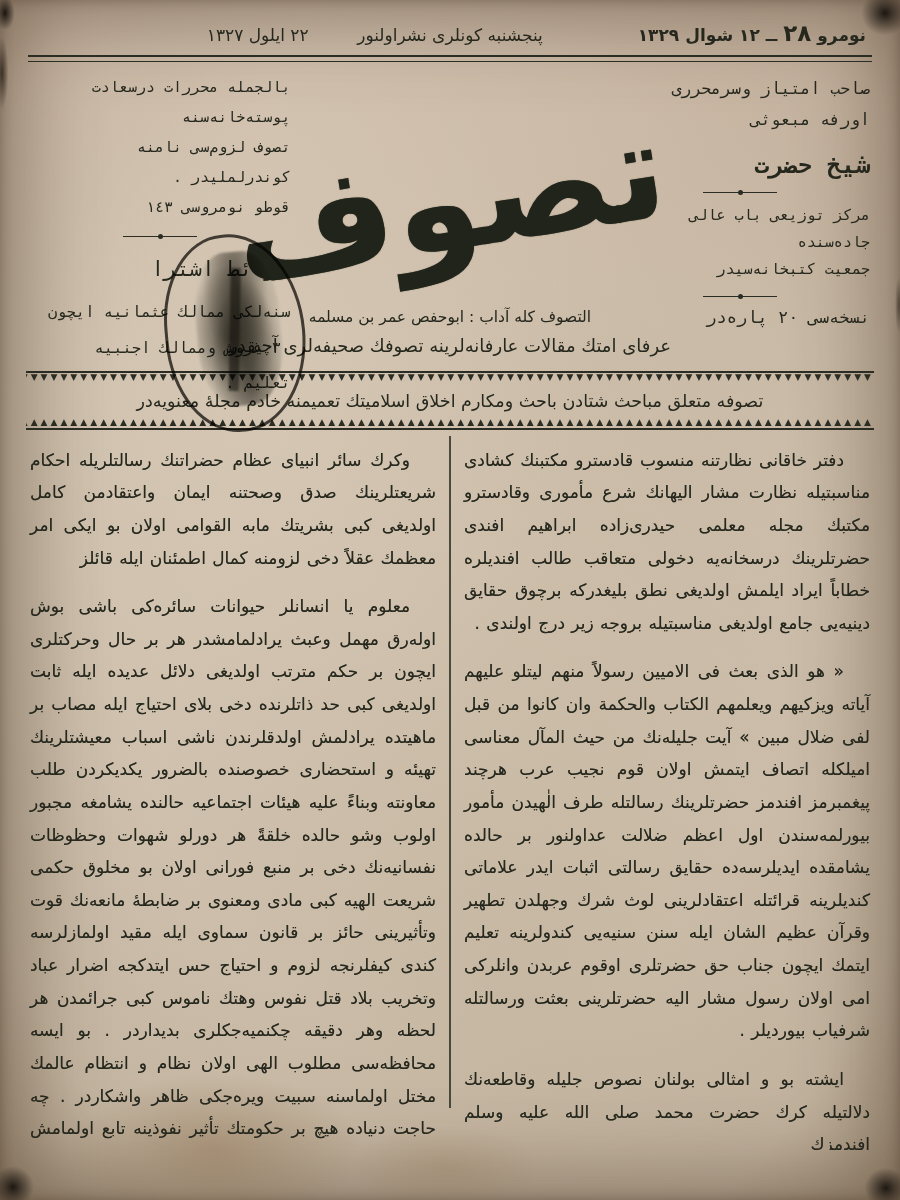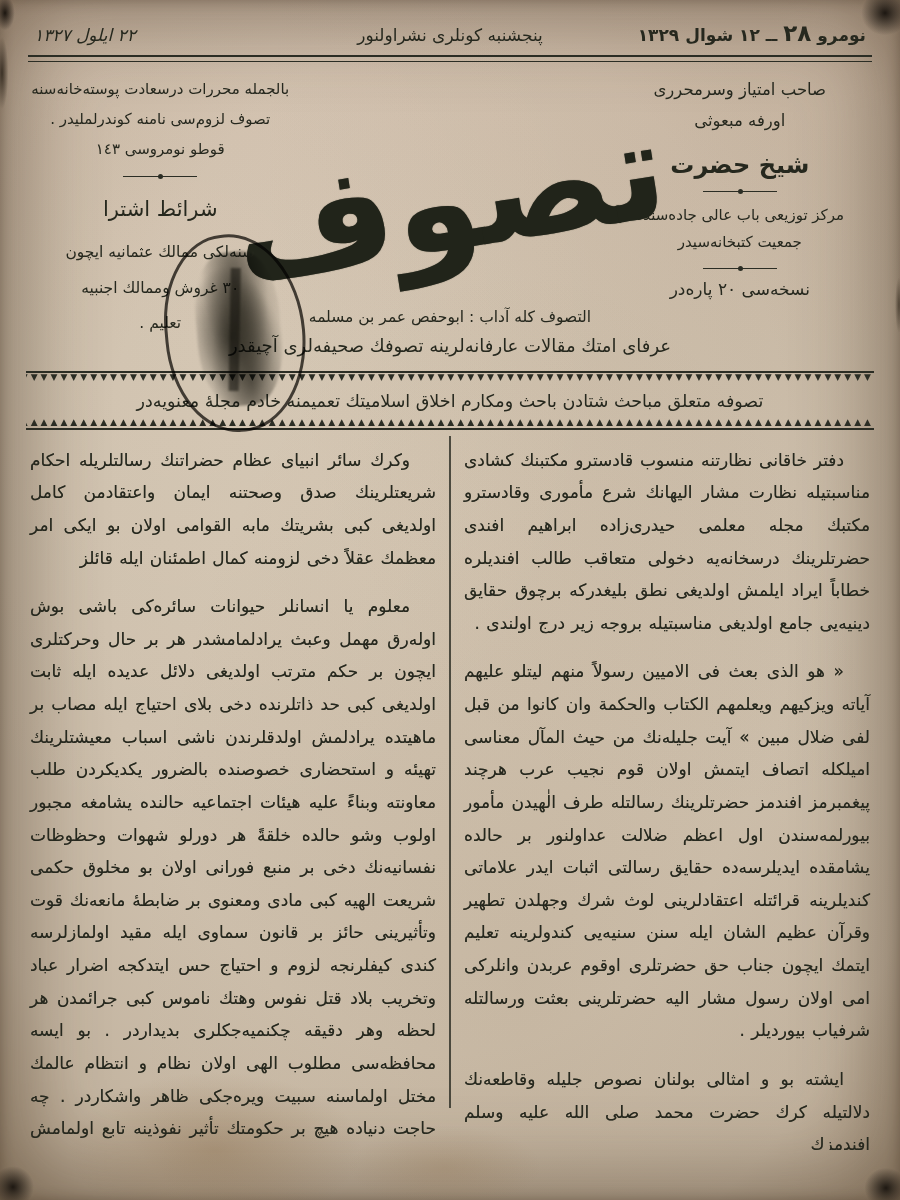--- a/index.html
+++ b/index.html
@@ -15,26 +15,26 @@
     box-shadow: inset 0 0 85px 18px rgba(62,44,26,.45), inset 0 0 14px rgba(45,30,15,.35);
   }
   .blot{position:absolute;pointer-events:none;}
 
   
   .header{display:flex;align-items:baseline;padding:20px 34px 4px;}
   .header .cell{font-size:17px;white-space:nowrap;}
   .h-issue{width:33%;text-align:right;font-weight:bold;}
   .h-issue .big-num{font-size:23px;font-weight:bold;letter-spacing:1px;text-align:right;}
   .h-day{width:34%;text-align:center;}
-  .h-date{width:33%;text-align:left;font-style:italic;}
+  .h-date{width:33%;text-align:right;}
   .rule-double{margin:5px 28px 0;height:4px;border-top:2px solid #2b2d24;border-bottom:1px solid #2b2d24;}
 
   
   .masthead{display:flex;padding:12px 30px 0;height:268px;}
-  .mh-col{width:31%;text-align:center;}
+  .mh-col{width:31%;text-align:right;font-family:Liberation Mono, monospace;}
   .mh-center{width:38%;display:flex;align-items:center;justify-content:center;}
   .paper-title{
     font-size:138px;font-weight:bold;color:#21241a;line-height:1;
     transform:rotate(-9deg) translateY(-6px);
     text-shadow:0 0 1px rgba(33,36,26,.7);
   }
   .pub-line{font-size:16.5px;line-height:1.9;}
   .pub-editor{font-size:24px;font-weight:bold;margin-top:14px;letter-spacing:1px;}
   .orn-divider{width:74px;margin:12px auto 10px;border-top:1.5px solid #2b2d24;position:relative;}
   .orn-divider::after{content:"";position:absolute;right:34px;top:-3px;width:5px;height:5px;background:#2b2d24;border-radius:50%;}

